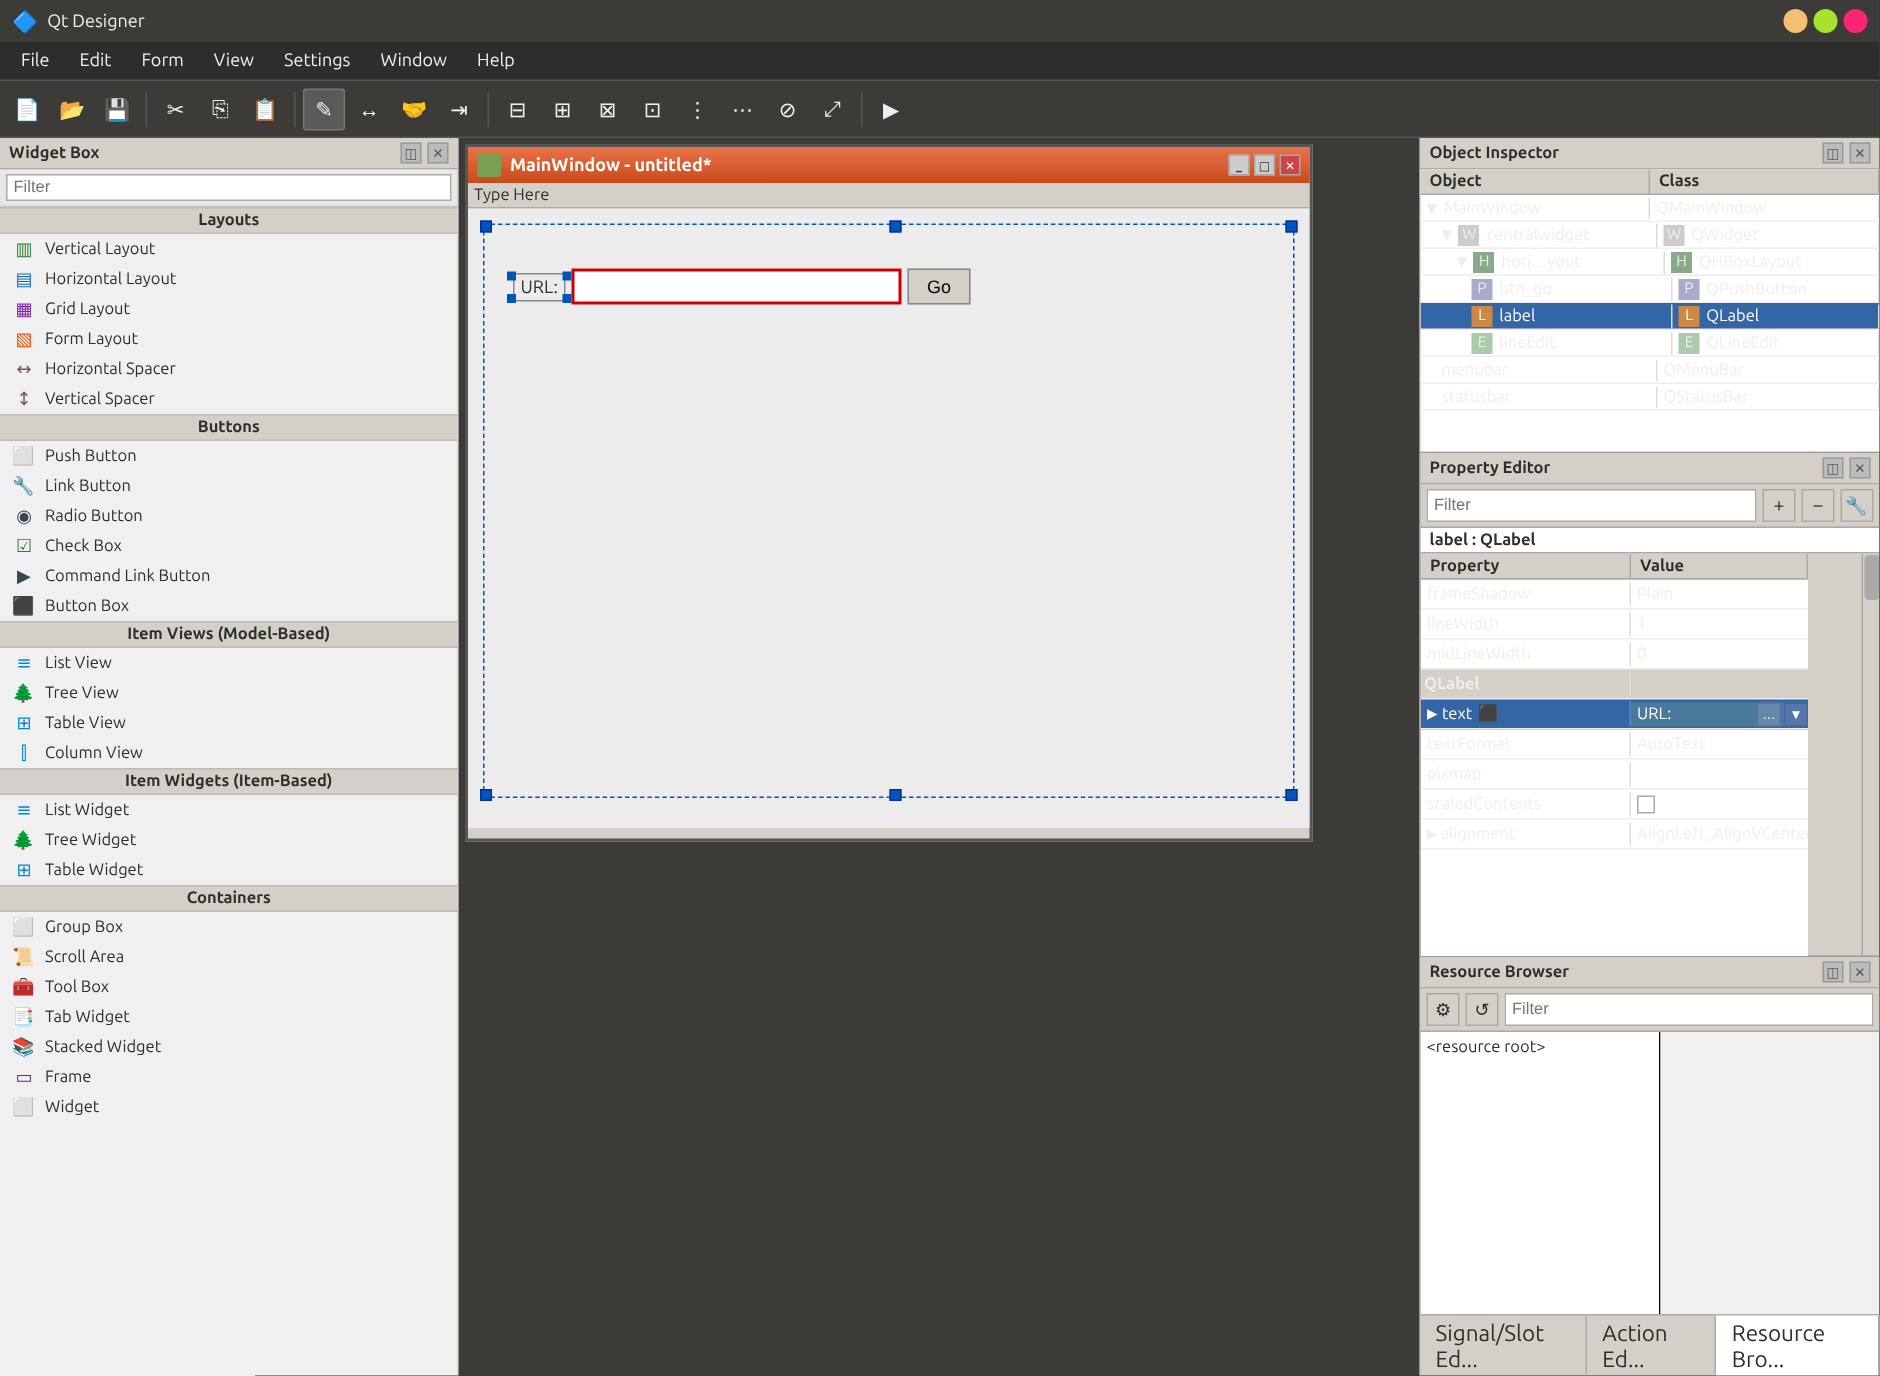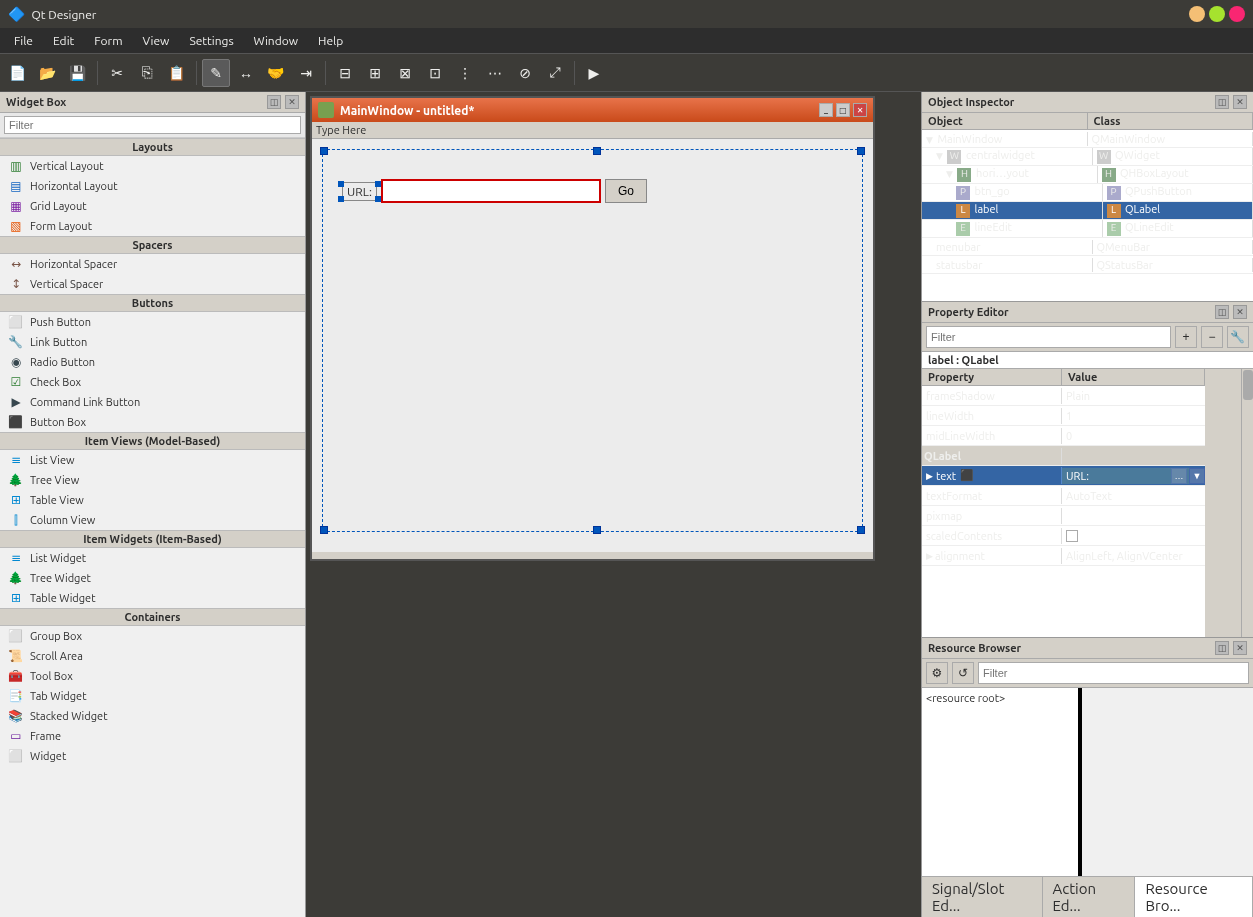--- a/index.html
+++ b/index.html
@@ -241,21 +241,21 @@
       height: 24px;
       padding: 2px 12px;
       background: #d4d0c8;
       border: 1px solid #888;
       cursor: pointer;
       font-size: 12px;
     }
 
     
     .right-panels {
-      width: 332px;
+      width: 307px;
       background: #d4d0c8;
       display: flex;
       flex-direction: column;
       flex-shrink: 0;
       border-left: 1px solid #999;
     }
 
     
     .object-inspector {
       height: 210px;
@@ -432,21 +432,21 @@
       background: white;
     }
     .rb-content {
       flex: 1;
       display: flex;
       overflow: hidden;
     }
     .rb-tree {
       width: 160px;
       background: white;
-      border-right: 4px solid #000000;
+      border-right: 1px solid #000000;
       padding: 4px;
       font-size: 11px;
       color: #2e2e2e;
     }
     .rb-preview {
       flex: 1;
       background: #f0f0f0;
     }
 
     
@@ -569,21 +569,20 @@
       </div>
       <div class="wb-item">
         <span class="wb-item-icon icon-layout-g">▦</span>
         <span>Grid Layout</span>
       </div>
       <div class="wb-item">
         <span class="wb-item-icon icon-layout-f">▧</span>
         <span>Form Layout</span>
       </div>
 
-      <div class="wb-section-header">Spacers</div>
       <div class="wb-item">
         <span class="wb-item-icon icon-spacer">↔</span>
         <span>Horizontal Spacer</span>
       </div>
       <div class="wb-item">
         <span class="wb-item-icon icon-spacer">↕</span>
         <span>Vertical Spacer</span>
       </div>
 
       <div class="wb-section-header">Buttons</div>

